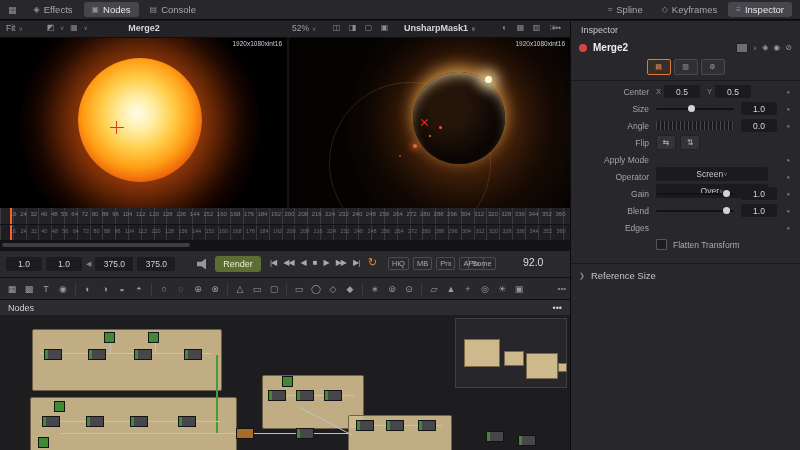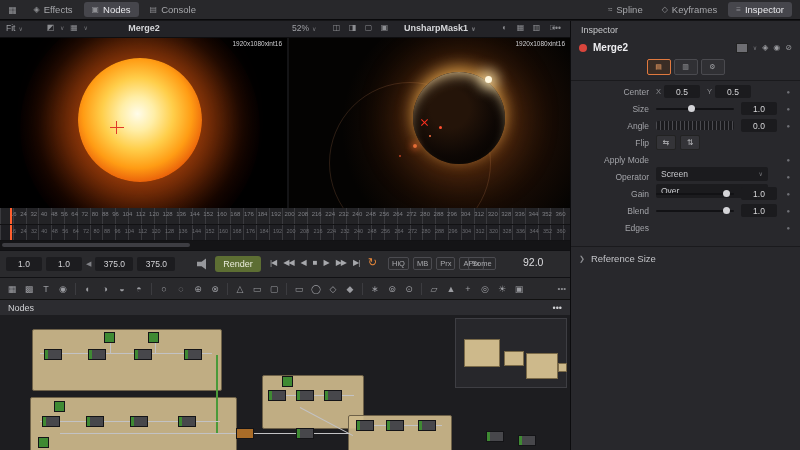--- a/index.html
+++ b/index.html
@@ -96,21 +96,21 @@
           display:flex;align-items:center;justify-content:center;flex:none;}
   .axis{font-size:7.5px;color:#8a8b8f;margin-right:3px;}
   .xgap{margin-right:7px;}
   .slider{position:relative;width:78px;height:9px;flex:none;margin-right:7px;}
   .slider .track{position:absolute;left:0;right:0;top:4px;height:2px;background:#121215;border-radius:1px;}
   .slider .handle{position:absolute;top:1px;width:7px;height:7px;border-radius:50%;background:#d4d4d8;margin-left:-3px;}
   .wheel{width:78px;height:9px;background-color:#1b1b1e;
          background-image:repeating-linear-gradient(90deg,#4a4a4f 0 1px,transparent 1px 4px);
          border-radius:2px;flex:none;margin-right:7px;}
   .selbox{width:112px;height:14px;background:#1b1b1e;border-radius:2px;display:flex;align-items:center;
-          justify-content:space-between;padding:0 5px;box-sizing:border-box;font-size:8.5px;color:#c9cace;flex:none;margin-top:28px;}
+          justify-content:center;padding:0 5px;box-sizing:border-box;font-size:8.5px;color:#c9cace;flex:none;margin-top:28px;}
   .kdot{margin-left:auto;font-size:6px;color:#6f7076;}
   .mini-btn{width:18px;height:13px;background:#343438;border:1px solid #222;border-radius:2px;color:#b9babd;
             font-size:8px;display:flex;align-items:center;justify-content:center;margin-right:4px;}
   .cb{width:9px;height:9px;border:1px solid #55565b;background:#1d1d20;border-radius:1px;margin-right:6px;flex:none;}
   .cb-label{font-size:8.5px;color:#a9aaae;}
   #ins-ref{margin-top:10px;border-top:1px solid #1a1a1d;padding:6px 8px;font-size:9.5px;color:#c3c4c8;
            display:flex;gap:6px;align-items:center;}
 </style>
 </head>
 <body>
@@ -505,20 +505,25 @@
          <span class="track"></span>
          <span class="handle" style="left:90%"></span>
        </span>
           <span class="valbox">1.0</span>
           <span class="kdot">●</span>
         </div>
         <div class="ins-row">
           <span class="ins-label">Edges</span>
           <span class="kdot">●</span>
         </div>
+        <div class="ins-row">
+          <span class="ins-label"></span>
+      <span class="cb"></span>
+      <span class="cb-label">Flatten Transform</span>
+        </div>
       </div>
     <div id="ins-ref">
       <span class="sec-chev">❯</span>
       <span>Reference Size</span>
     </div>
   </div>
 
 </div>
 
 </body></html>

